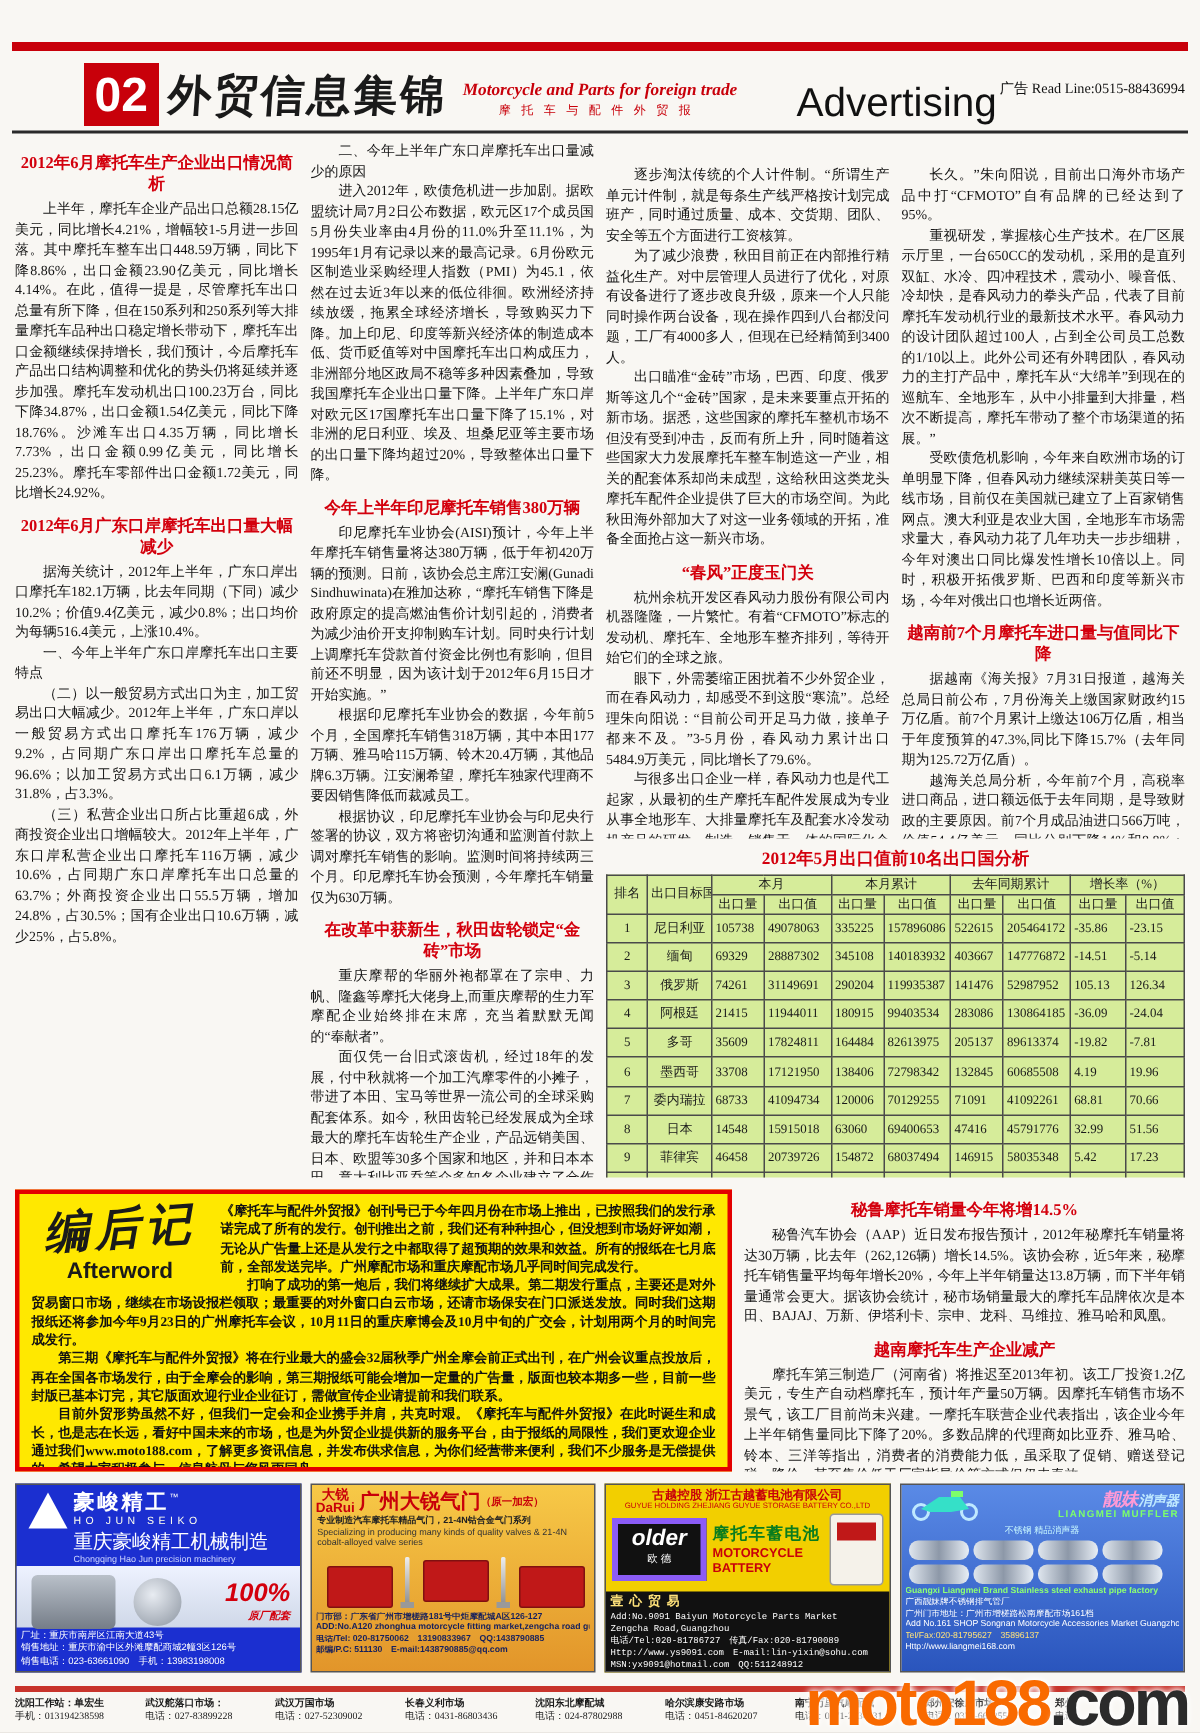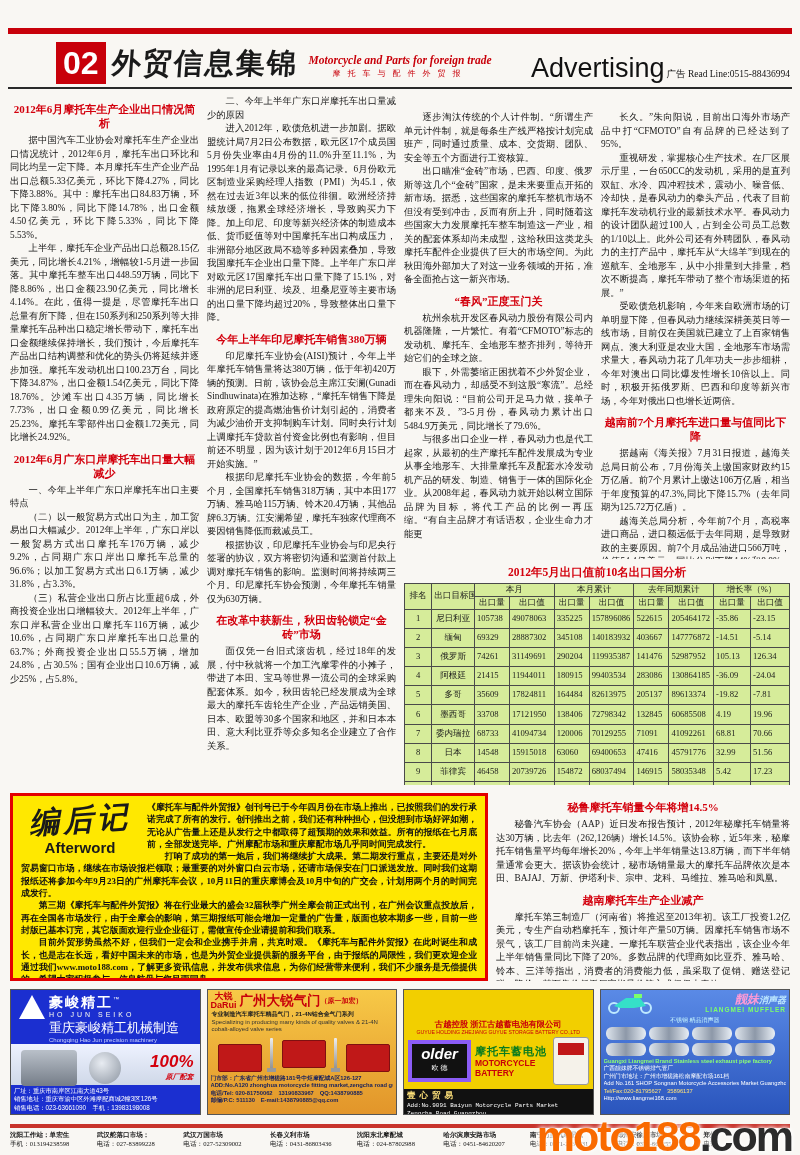--- a/index.html
+++ b/index.html
@@ -7,21 +7,21 @@
         font-family:"Liberation Serif","DejaVu Serif",serif;color:#1a1a1a;}
   
   .header{margin:28px 8px 0 8px;}
   .red-bar{height:6px;background:#c8000a;}
   .head-row{position:relative;display:flex;align-items:flex-end;border-bottom:2px solid #2a2a2a;padding:2px 2px 3px 2px;height:48px;}
   .pagenum{background:#c8000a;color:#fff;font-weight:bold;font-size:32px;line-height:42px;padding:0 7px;margin-left:46px;font-family:"Liberation Sans",sans-serif;}
   .section-title{font-size:29px;font-weight:bold;margin-left:6px;letter-spacing:2px;transform:skewX(-4deg);}
   .mast-center{position:absolute;left:50%;transform:translateX(-50%);bottom:8px;text-align:center;width:260px;}
   .mast-en{color:#c8000a;font-weight:bold;font-size:11.5px;font-style:italic;}
   .mast-cn{color:#c8000a;font-size:8px;letter-spacing:7px;margin-top:2px;}
-  .head-right{margin-left:auto;display:flex;align-items:flex-end;}
+  .head-right{margin-left:auto;display:flex;}
   .advertising{font-size:27px;color:#111;font-family:"Liberation Sans",sans-serif;letter-spacing:0;}
   .adline{font-size:9.5px;color:#111;margin-left:2px;padding-bottom:3px;white-space:nowrap;}
   
   .body-row{display:flex;gap:8px;margin:6px 10px 0 10px;height:690px;}
   .col{width:189px;overflow:hidden;}
   .right-half{width:386px;display:flex;flex-direction:column;margin-top:16px;}
   .right-cols{display:flex;gap:8px;height:448px;overflow:hidden;}
   .right-cols .col{flex:1;width:auto;}
   .art-title{color:#d3000d;font-weight:bold;font-size:11px;text-align:center;margin:7px 0 4px 0;line-height:14px;}
   .para{font-size:9.3px;line-height:13.5px;text-align:justify;text-indent:2em;color:#141414;}
@@ -73,21 +73,21 @@
   .ad2-sub{font-size:6px;line-height:7.5px;padding:1px 4px;color:#222;font-weight:bold;}
   .ad2-sub .en{font-weight:normal;color:#333;}
   .ad2-prods{height:38px;position:relative;margin:1px 4px;}
   .vbox{position:absolute;width:42px;height:26px;background:#c01818;border:1px solid #801010;border-radius:2px;}
   .valve{position:absolute;width:3px;height:34px;background:linear-gradient(180deg,#eee,#888);border-radius:1px;}
   .valve:after{content:"";display:block;width:9px;height:4px;background:#999;margin-left:-3px;margin-top:30px;}
   .ad2-lines{padding:0 3px;}
   .ad2-lines div{font-size:5.8px;line-height:7.6px;color:#15205e;font-weight:bold;white-space:nowrap;overflow:hidden;}
   
   .ad3{background:#f2cf00;}
-  .ad3-head{color:#c8000a;font-weight:bold;font-size:8.3px;text-align:center;line-height:9px;padding-top:2px;margin-top:28px;}
+  .ad3-head{color:#c8000a;font-weight:bold;font-size:8.3px;text-align:center;line-height:9px;padding-top:2px;}
   .ad3-headen{color:#c8000a;font-size:5.2px;text-align:center;line-height:6px;}
   .ad3-mid{display:flex;padding:2px 4px;height:50px;}
   .older-logo{width:72px;height:34px;background:#111;border:4px solid #8b5cf6;color:#fff;text-align:center;margin-top:3px;}
   .older-txt{font-size:15px;font-weight:bold;font-style:italic;line-height:20px;}
   .older-cn{font-size:7px;line-height:8px;}
   .ad3-prodnames{margin-left:4px;}
   .ad3-cn{color:#0a7c1e;font-weight:bold;font-size:11px;line-height:13px;margin-top:8px;letter-spacing:1px;}
   .ad3-en{color:#c8000a;font-weight:bold;font-size:8.5px;}
   .battery{margin-left:auto;width:44px;height:46px;background:#f5f2ea;border:1px solid #999;border-radius:3px;position:relative;}
   .battery:before{content:"";position:absolute;top:5px;left:4px;right:4px;height:12px;background:#c01818;}
@@ -137,41 +137,43 @@
       <div class="head-right">
         <div class="advertising">Advertising</div>
         <div class="adline">广告 Read Line:0515-88436994</div>
       </div>
     </div>
   </div>
 
   <div class="body-row">
     <div class="col" id="col1">
         <div class="art-title">2012年6月摩托车生产企业出口情况简析</div>
-        <div class="para">据中国汽车工业协会对摩托车生产企业出口情况统计，2012年6月，摩托车出口环比和同比均呈一定下降。本月摩托车生产企业产品出口总额5.33亿美元，环比下降4.27%，同比下降3.88%。其中：摩托车出口84.83万辆，环比下降3.80%，同比下降14.78%，出口金额4.50亿美元，环比下降5.33%，同比下降5.53%。</div>
         <div class="para">上半年，摩托车企业产品出口总额28.15亿美元，同比增长4.21%，增幅较1-5月进一步回落。其中摩托车整车出口448.59万辆，同比下降8.86%，出口金额23.90亿美元，同比增长4.14%。在此，值得一提是，尽管摩托车出口总量有所下降，但在150系列和250系列等大排量摩托车品种出口稳定增长带动下，摩托车出口金额继续保持增长，我们预计，今后摩托车产品出口结构调整和优化的势头仍将延续并逐步加强。摩托车发动机出口100.23万台，同比下降34.87%，出口金额1.54亿美元，同比下降18.76%。沙滩车出口4.35万辆，同比增长7.73%，出口金额0.99亿美元，同比增长25.23%。摩托车零部件出口金额1.72美元，同比增长24.92%。</div>
         <div class="art-title">2012年6月广东口岸摩托车出口量大幅减少</div>
+        <div class="para">据海关统计，2012年上半年，广东口岸出口摩托车182.1万辆，比去年同期（下同）减少10.2%；价值9.4亿美元，减少0.8%；出口均价为每辆516.4美元，上涨10.4%。</div>
         <div class="para">一、今年上半年广东口岸摩托车出口主要特点</div>
         <div class="para">（二）以一般贸易方式出口为主，加工贸易出口大幅减少。2012年上半年，广东口岸以一般贸易方式出口摩托车176万辆，减少9.2%，占同期广东口岸出口摩托车总量的96.6%；以加工贸易方式出口6.1万辆，减少31.8%，占3.3%。</div>
         <div class="para">（三）私营企业出口所占比重超6成，外商投资企业出口增幅较大。2012年上半年，广东口岸私营企业出口摩托车116万辆，减少10.6%，占同期广东口岸摩托车出口总量的63.7%；外商投资企业出口55.5万辆，增加24.8%，占30.5%；国有企业出口10.6万辆，减少25%，占5.8%。</div>
       </div>
     <div class="col" id="col2">
         <div class="para">二、今年上半年广东口岸摩托车出口量减少的原因</div>
         <div class="para">进入2012年，欧债危机进一步加剧。据欧盟统计局7月2日公布数据，欧元区17个成员国5月份失业率由4月份的11.0%升至11.1%，为1995年1月有记录以来的最高记录。6月份欧元区制造业采购经理人指数（PMI）为45.1，依然在过去近3年以来的低位徘徊。欧洲经济持续放缓，拖累全球经济增长，导致购买力下降。加上印尼、印度等新兴经济体的制造成本低、货币贬值等对中国摩托车出口构成压力，非洲部分地区政局不稳等多种因素叠加，导致我国摩托车企业出口量下降。上半年广东口岸对欧元区17国摩托车出口量下降了15.1%，对非洲的尼日利亚、埃及、坦桑尼亚等主要市场的出口量下降均超过20%，导致整体出口量下降。</div>
         <div class="art-title">今年上半年印尼摩托车销售380万辆</div>
         <div class="para">印尼摩托车业协会(AISI)预计，今年上半年摩托车销售量将达380万辆，低于年初420万辆的预测。日前，该协会总主席江安澜(Gunadi Sindhuwinata)在雅加达称，“摩托车销售下降是政府原定的提高燃油售价计划引起的，消费者为减少油价开支抑制购车计划。同时央行计划上调摩托车贷款首付资金比例也有影响，但目前还不明显，因为该计划于2012年6月15日才开始实施。”</div>
         <div class="para">根据印尼摩托车业协会的数据，今年前5个月，全国摩托车销售318万辆，其中本田177万辆、雅马哈115万辆、铃木20.4万辆，其他品牌6.3万辆。江安澜希望，摩托车独家代理商不要因销售降低而裁减员工。</div>
         <div class="para">根据协议，印尼摩托车业协会与印尼央行签署的协议，双方将密切沟通和监测首付款上调对摩托车销售的影响。监测时间将持续两三个月。印尼摩托车协会预测，今年摩托车销量仅为630万辆。</div>
         <div class="art-title">在改革中获新生，秋田齿轮锁定“金砖”市场</div>
+        <div class="para">重庆摩帮的华丽外袍都罩在了宗申、力帆、隆鑫等摩托大佬身上,而重庆摩帮的生力军摩配企业始终排在末席，充当着默默无闻的“奉献者”。</div>
         <div class="para">面仅凭一台旧式滚齿机，经过18年的发展，付中秋就将一个加工汽摩零件的小摊子，带进了本田、宝马等世界一流公司的全球采购配套体系。如今，秋田齿轮已经发展成为全球最大的摩托车齿轮生产企业，产品远销美国、日本、欧盟等30多个国家和地区，并和日本本田、意大利比亚乔等众多知名企业建立了合作关系。</div>
       </div>
     <div class="right-half">
       <div class="right-cols">
         <div class="col" id="col3">
             <div class="para">逐步淘汰传统的个人计件制。“所谓生产单元计件制，就是每条生产线严格按计划完成班产，同时通过质量、成本、交货期、团队、安全等五个方面进行工资核算。</div>
+            <div class="para">为了减少浪费，秋田目前正在内部推行精益化生产。对中层管理人员进行了优化，对原有设备进行了逐步改良升级，原来一个人只能同时操作两台设备，现在操作四到八台都没问题，工厂有4000多人，但现在已经精简到3400人。</div>
             <div class="para">出口瞄准“金砖”市场，巴西、印度、俄罗斯等这几个“金砖”国家，是未来要重点开拓的新市场。据悉，这些国家的摩托车整机市场不但没有受到冲击，反而有所上升，同时随着这些国家大力发展摩托车整车制造这一产业，相关的配套体系却尚未成型，这给秋田这类龙头摩托车配件企业提供了巨大的市场空间。为此秋田海外部加大了对这一业务领域的开拓，准备全面抢占这一新兴市场。</div>
             <div class="art-title">“春风”正度玉门关</div>
             <div class="para">杭州余杭开发区春风动力股份有限公司内机器隆隆，一片繁忙。有着“CFMOTO”标志的发动机、摩托车、全地形车整齐排列，等待开始它们的全球之旅。</div>
             <div class="para">眼下，外需萎缩正困扰着不少外贸企业，而在春风动力，却感受不到这股“寒流”。总经理朱向阳说：“目前公司开足马力做，接单子都来不及。”3-5月份，春风动力累计出口5484.9万美元，同比增长了79.6%。</div>
             <div class="para">与很多出口企业一样，春风动力也是代工起家，从最初的生产摩托车配件发展成为专业从事全地形车、大排量摩托车及配套水冷发动机产品的研发、制造、销售于一体的国际化企业。从2008年起，春风动力就开始以树立国际品牌为目标，将代工产品的比例一再压缩。“有自主品牌才有话语权，企业生命力才能更</div>
           </div>
         <div class="col" id="col4">
             <div class="para">长久。”朱向阳说，目前出口海外市场产品中打“CFMOTO”自有品牌的已经达到了95%。</div>
             <div class="para">重视研发，掌握核心生产技术。在厂区展示厅里，一台650CC的发动机，采用的是直列双缸、水冷、四冲程技术，震动小、噪音低、冷却快，是春风动力的拳头产品，代表了目前摩托车发动机行业的最新技术水平。春风动力的设计团队超过100人，占到全公司员工总数的1/10以上。此外公司还有外聘团队，春风动力的主打产品中，摩托车从“大绵羊”到现在的巡航车、全地形车，从中小排量到大排量，档次不断提高，摩托车带动了整个市场渠道的拓展。”</div>
             <div class="para">受欧债危机影响，今年来自欧洲市场的订单明显下降，但春风动力继续深耕美英日等一线市场，目前仅在美国就已建立了上百家销售网点。澳大利亚是农业大国，全地形车市场需求量大，春风动力花了几年功夫一步步细耕，今年对澳出口同比爆发性增长10倍以上。同时，积极开拓俄罗斯、巴西和印度等新兴市场，今年对俄出口也增长近两倍。</div>

